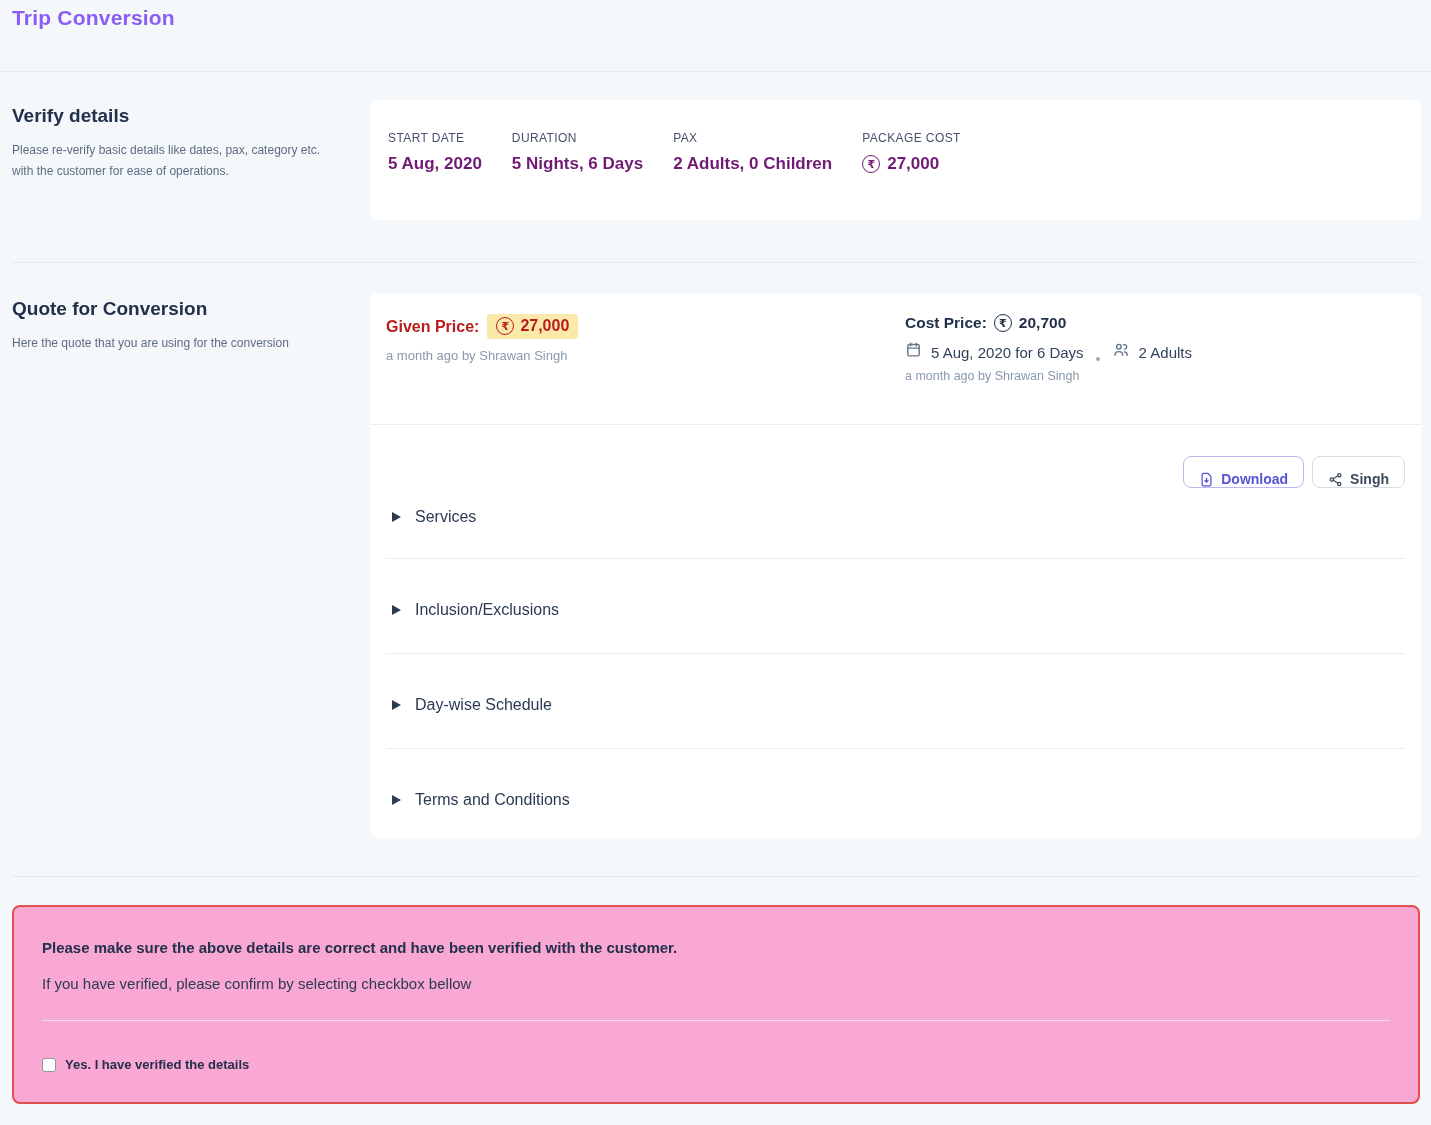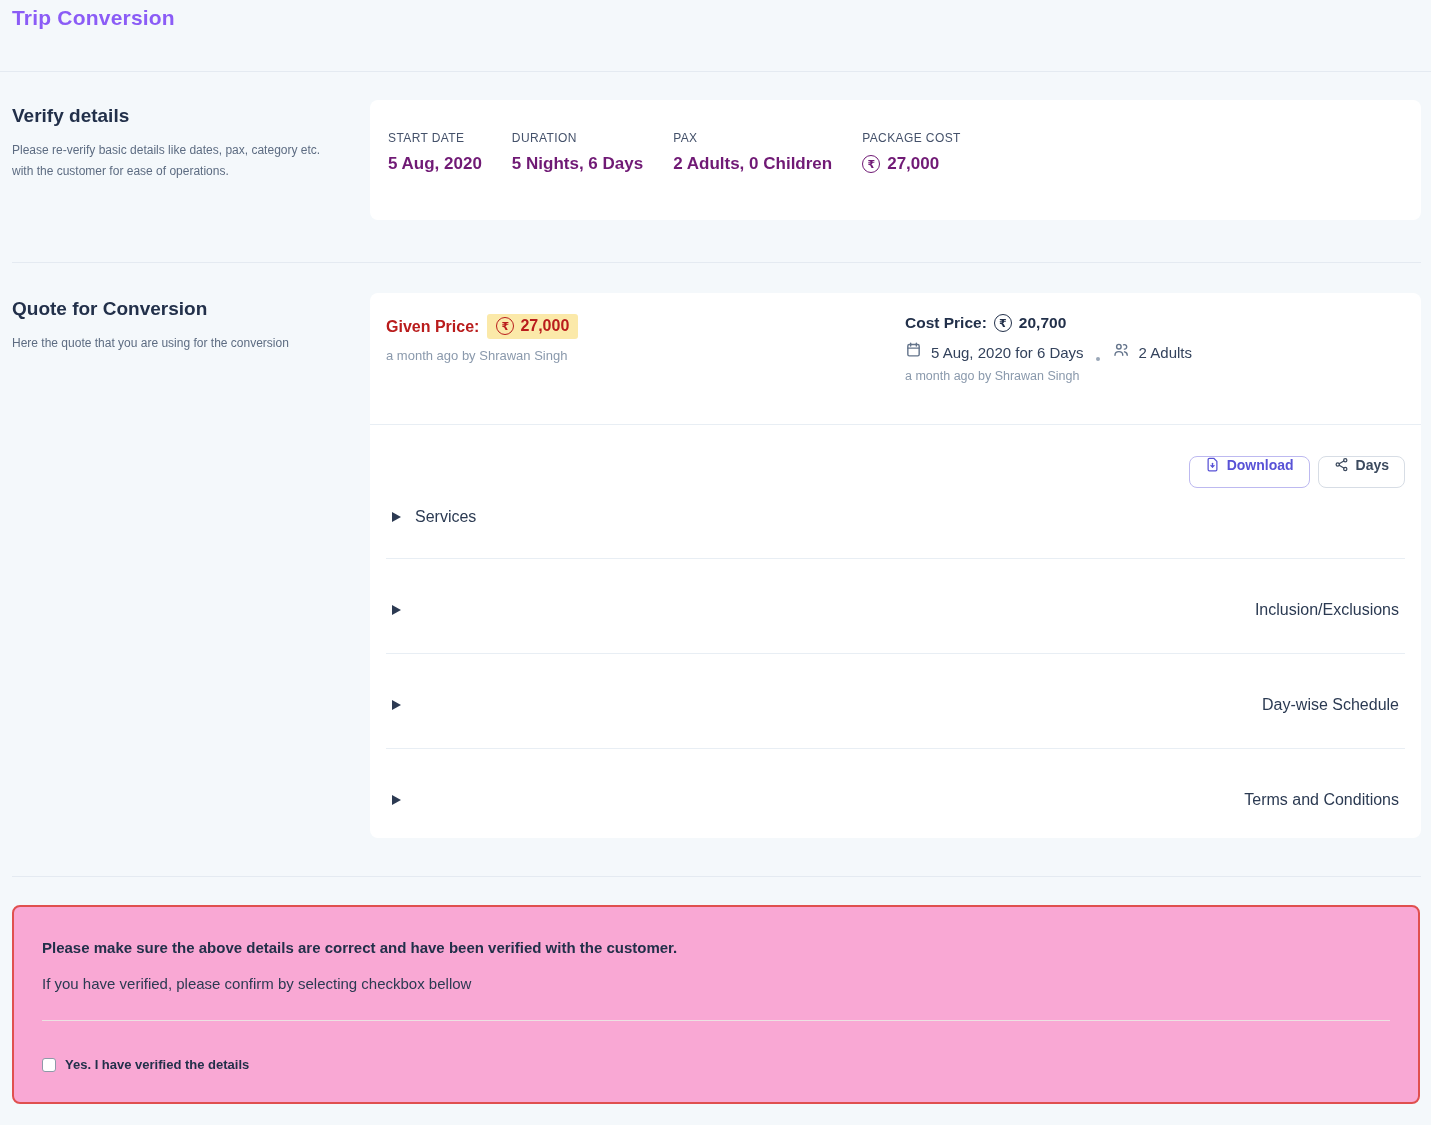--- a/index.html
+++ b/index.html
@@ -40,29 +40,29 @@
   .cost-block .meta-text { font-size:12.5px; margin-top:8px; }
 
   .rupee-icon {
     display:inline-flex; align-items:center; justify-content:center;
     width:18px; height:18px; border:1.7px solid currentColor; border-radius:50%;
     font-size:11px; font-weight:700; font-family:"DejaVu Sans",sans-serif; line-height:1;
     flex-shrink:0;
   }
 
   .actions-row { display:flex; justify-content:flex-end; gap:8px; padding:31px 16px 0; }
-  .btn { display:inline-flex; align-items:flex-start; gap:7px; height:32px; padding:0 15px;
+  .btn { display:inline-flex; align-items:flex-end; gap:7px; height:32px; padding:0 15px;
          background:#fff; border-radius:8px; font-size:14px; font-weight:700; cursor:pointer; }
   .btn-download { color:#5852d6; border:1px solid #bdb9f0; }
   .btn-share { color:#3c4a5e; border:1px solid #d7dde5; }
   .btn svg { display:block; }
 
   .accordions { padding:0 16px; margin-top:0; }
   .accordion-row { padding:20px 6px 32px; display:flex; align-items:center; gap:14px; cursor:pointer; }
-  .accordion-row + .accordion-row { border-top:1px solid #e8eef4; padding-top:42px; padding-bottom:34px;justify-content:space-between; }
+  .accordion-row + .accordion-row { border-top:1px solid #e8eef4; padding-top:42px; padding-bottom:34px; }
   .accordion-row.last { padding-bottom:18px; }
   .caret-right { width:0; height:0; border-top:5.5px solid transparent; border-bottom:5.5px solid transparent; border-left:9px solid #2c3a52; flex-shrink:0; }
   .accordion-label { font-size:16px; font-weight:500; color:#2b3a52; }
 
   .alert-box {
     margin:28px 11px 0 12px; background:#f9a8d4; border:2px solid #e0504f; border-radius:8px;
     padding:32px 28px 30px;
   }
   .alert-line1 { font-size:15px; font-weight:600; color:#22304a; }
   .alert-line2 { margin-top:19px; font-size:15px; font-weight:400; color:#2b3a52; }
@@ -171,21 +171,21 @@
       </button>
       <button class="btn btn-share">
         <span>
           <svg width="15" height="15" viewBox="0 0 24 24" fill="none" stroke="currentColor" stroke-width="2" stroke-linecap="round">
               <circle cx="18" cy="5" r="2.6"></circle>
               <circle cx="6" cy="12" r="2.6"></circle>
               <circle cx="18" cy="19" r="2.6"></circle>
               <path d="M8.3 10.7l7.4-4.4M8.3 13.3l7.4 4.4"></path>
             </svg>
         </span>
-        <span>Days</span>
+        <span>Singh</span>
       </button>
     </div>
 
     <div class="accordions">
       <div class="accordion-row">
         <span class="caret-right"></span>
         <span class="accordion-label">Services</span>
       </div>
       <div class="accordion-row">
         <span class="caret-right"></span>

